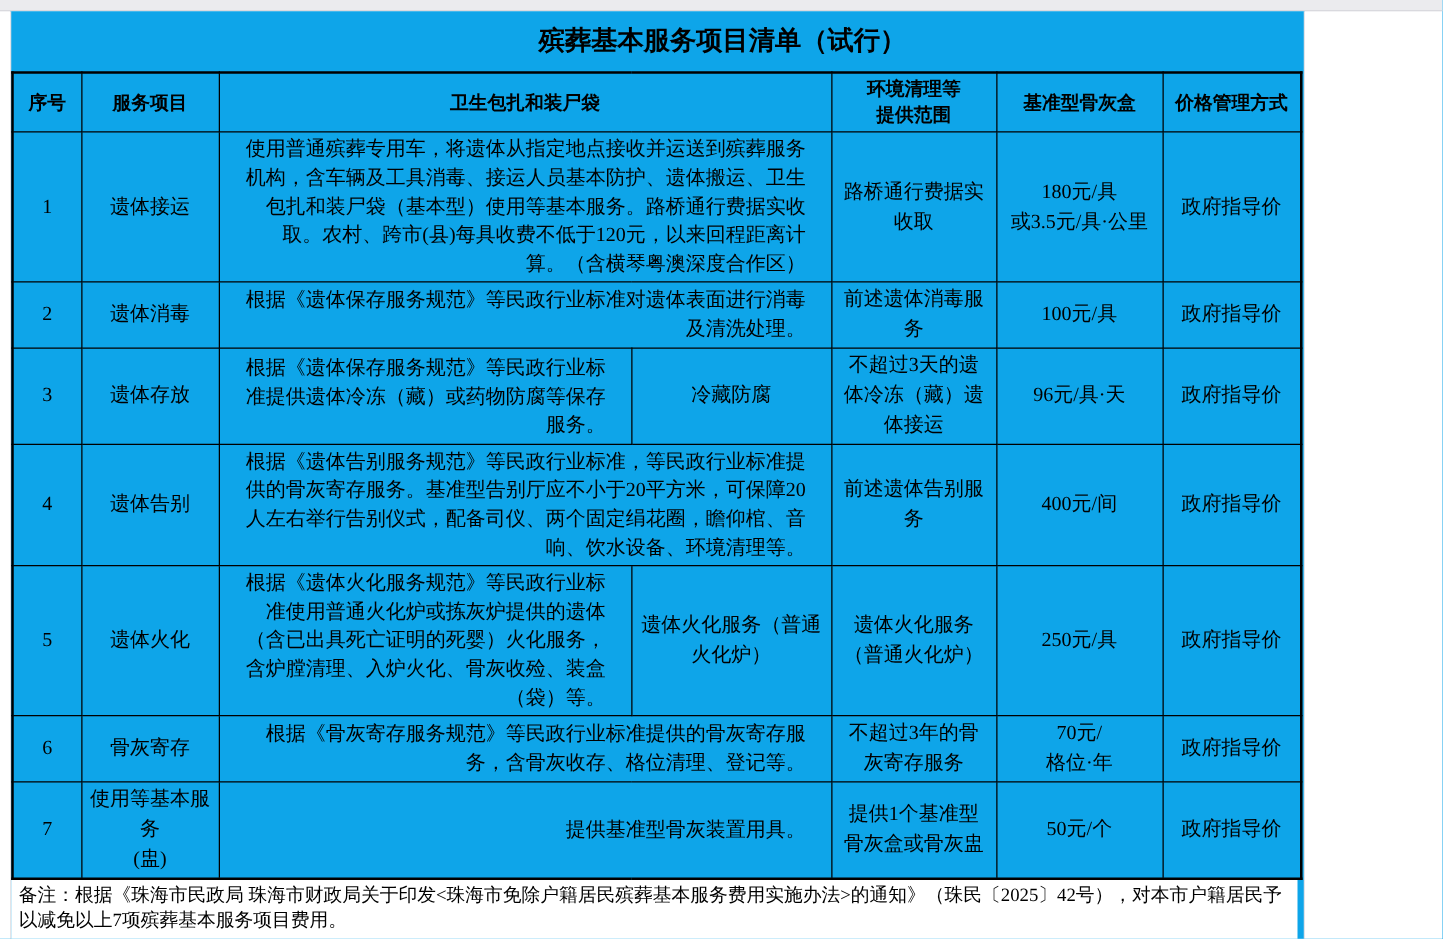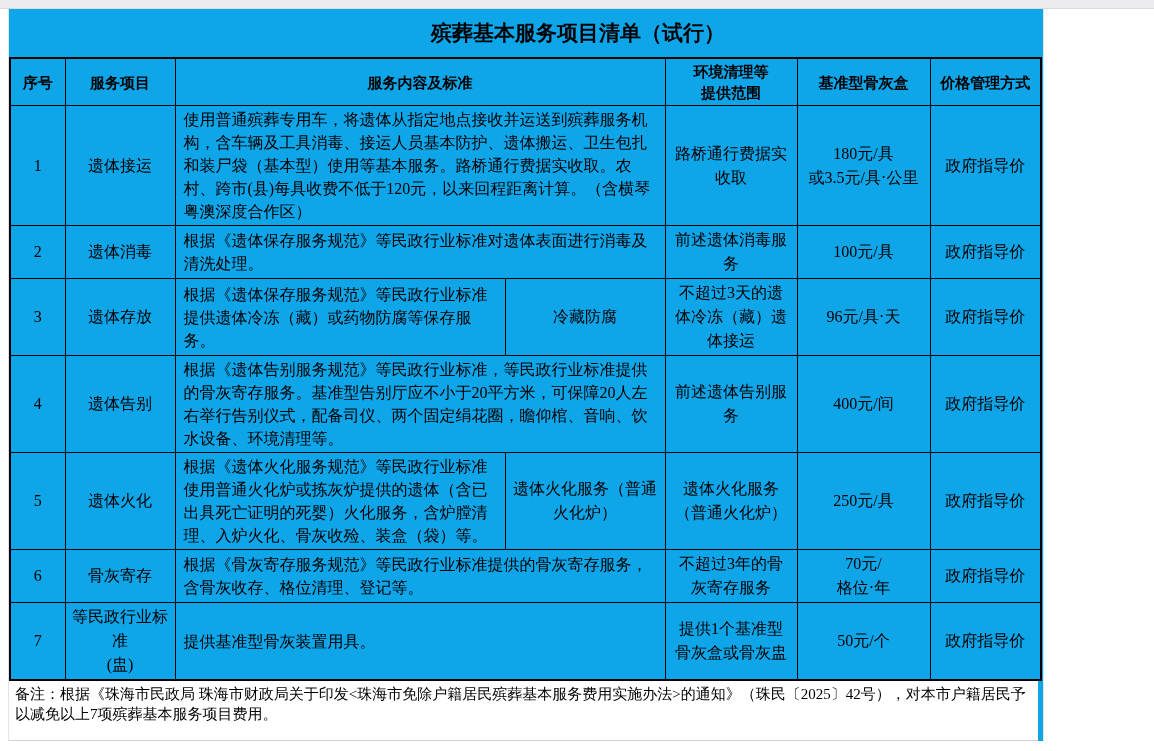--- a/index.html
+++ b/index.html
@@ -35,21 +35,21 @@
     overflow:hidden;
   }
   .services th{
     font-family:"Liberation Sans","DejaVu Sans",sans-serif;
     font-weight:bold;font-size:15px;text-align:center;line-height:21px;
   }
   .services td{
     font-size:16px;line-height:24px;text-align:center;
   }
   .services td.content{
-    text-align:left;padding:2px 8px;line-height:23px;
+    text-align:right;padding:2px 20px;line-height:23px;
   }
   tr.hdr{height:47px;border-radius:18px;}
   tr.r1{height:100px;}
   tr.r2{height:47px;}
   tr.r3{height:53px;}
   tr.r4{height:95px;}
   tr.r5{height:90px;}
   tr.r6{height:50px;}
   tr.r7{height:50px;}
   .note{
@@ -77,21 +77,21 @@
       <col style="width:160px">
         <col style="width:132px">
         <col style="width:133px">
       <col style="width:111px">
     </colgroup>
 
     <tbody>
         <tr class="hdr">
       <th>序号</th>
       <th>服务项目</th>
-      <th colspan="2">服务内容及标准</th>
+      <th colspan="2">卫生包扎和装尸袋</th>
       <th>环境清理等
 提供范围</th>
       <th>基准型骨灰盒</th>
       <th>价格管理方式</th>
     </tr>
 
     <tr class="r1">
       <td>1</td>
       <td>遗体接运</td>
       <td colspan="2" class="content">使用普通殡葬专用车，将遗体从指定地点接收并运送到殡葬服务机构，含车辆及工具消毒、接运人员基本防护、遗体搬运、卫生包扎和装尸袋（基本型）使用等基本服务。路桥通行费据实收取。农村、跨市(县)每具收费不低于120元，以来回程距离计算。（含横琴粤澳深度合作区）</td>
@@ -144,21 +144,21 @@
       <td>骨灰寄存</td>
       <td colspan="2" class="content">根据《骨灰寄存服务规范》等民政行业标准提供的骨灰寄存服务，含骨灰收存、格位清理、登记等。</td>
       <td>不超过3年的骨灰寄存服务</td>
       <td>70元/
 格位·年</td>
       <td>政府指导价</td>
     </tr>
 
     <tr class="r7">
       <td>7</td>
-      <td>等民政行业标准
+      <td>使用等基本服务
 (盅)</td>
       <td colspan="2" class="content">提供基准型骨灰装置用具。</td>
       <td>提供1个基准型
 骨灰盒或骨灰盅</td>
       <td>50元/个</td>
       <td>政府指导价</td>
     </tr>
   </tbody>
     </table>
 

